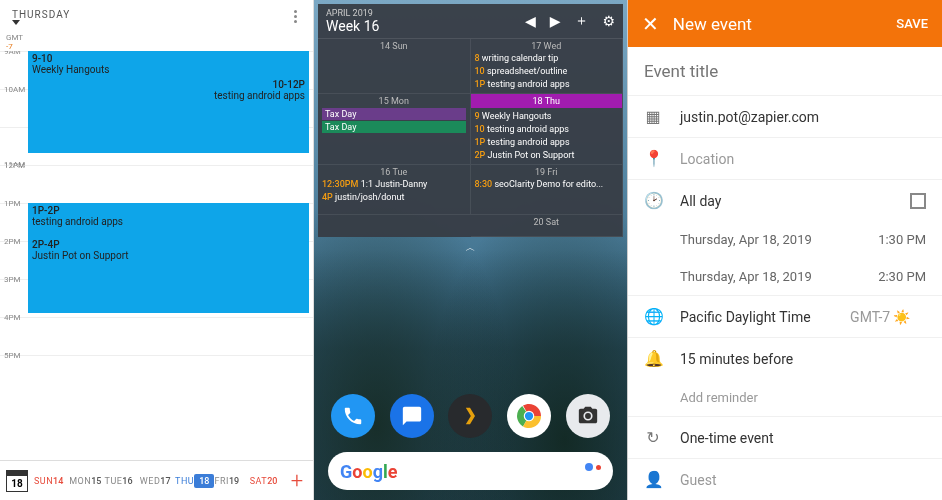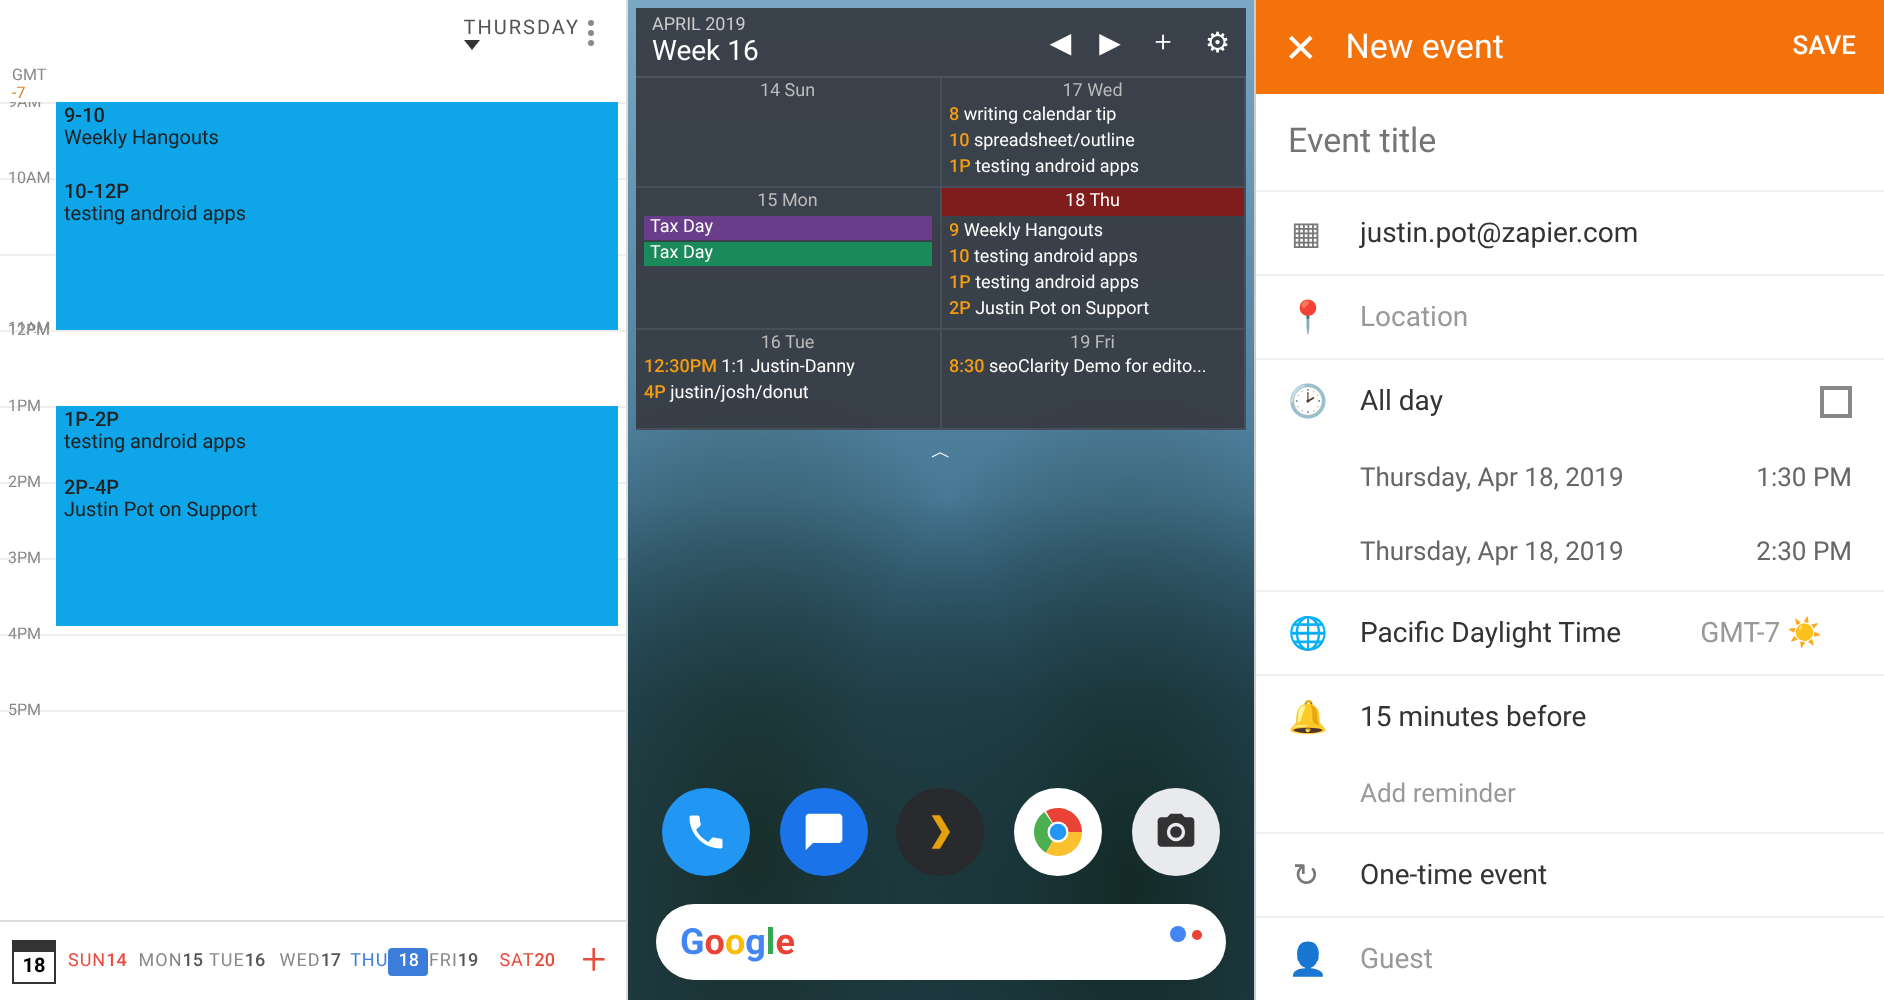--- a/index.html
+++ b/index.html
@@ -1,20 +1,20 @@
 <!DOCTYPE html>
 <html><head>
 <meta charset="utf-8">
 <style>
 *{box-sizing:border-box;margin:0;padding:0;font-family:Roboto,Arial,sans-serif}
 body{width:942px;height:500px;display:flex;background:#fff;overflow:hidden}
 .panel{height:500px;position:relative}
 
 .p1{width:314px;border-right:1px solid #ddd;display:flex;flex-direction:column}
-.p1-header{padding:6px 12px;display:flex;align-items:center;justify-content:flex-end}
+.p1-header{padding:6px 12px;display:flex;align-items:center;justify-content:space-between}
 .p1-date{display:flex;flex-direction:column}
 .p1-dayname{font-size:10px;color:#555;letter-spacing:1px}
 .p1-datestr{font-size:16px;font-weight:500;color:#222;display:flex;align-items:center;gap:4px}
 .tri-down{width:0;height:0;border-left:4px solid transparent;border-right:4px solid transparent;border-top:5px solid #333}
 .kebab{display:flex;flex-direction:column;gap:2px;padding:4px}
 .kebab span{width:3px;height:3px;background:#888;border-radius:50%}
 .p1-tz{font-size:8px;color:#888;padding:0 6px}
 .p1-tz .n{color:#e67e22}
 .p1-grid{flex:1;position:relative;overflow:hidden}
 .hourline{position:absolute;left:0;right:0;border-top:1px solid #eee}
@@ -41,21 +41,21 @@
 .widget{background:rgba(55,60,68,0.95);margin:4px;color:#fff;font-size:10px;position:relative;z-index:2}
 .w-head{display:flex;align-items:center;justify-content:space-between;padding:4px 8px;border-bottom:1px solid rgba(255,255,255,0.1)}
 .w-title .m{font-size:9px;color:#ccc}
 .w-title .w{font-size:14px}
 .w-ctrl{display:flex;gap:14px;align-items:center}
 .w-ctrl span{cursor:pointer;font-size:14px}
 .w-grid{display:grid;grid-template-columns:1fr 1fr}
 .w-cell{border-right:1px solid rgba(255,255,255,0.08);border-bottom:1px solid rgba(255,255,255,0.08);padding:2px 4px;min-height:50px;font-size:9px}
 .w-cell.last{grid-column:2;min-height:22px}
 .w-dh{color:#bbb;font-size:9px;text-align:center;padding-bottom:1px}
-.w-dh.today{background:#7f1d1d;color:#fff;margin:-2px -4px 2px -4px;padding:2px}
+.w-dh.today{background:#a21caf;color:#fff;margin:-2px -4px 2px -4px;padding:2px}
 .w-ev{white-space:nowrap;overflow:hidden;text-overflow:ellipsis;line-height:13px}
 .w-ev .tm{color:#f39c12;font-weight:500}
 .pill{display:block;padding:1px 3px;margin:1px 0;font-size:9px;color:#fff}
 .pill.purple{background:#6a3d8a}
 .pill.green{background:#1b8a5a}
 .dock{display:flex;justify-content:space-around;padding:8px 10px;z-index:2;position:relative;margin-top:auto}
 .app{width:44px;height:44px;border-radius:50%;display:flex;align-items:center;justify-content:center;font-size:20px;color:#fff}
 .a-phone{background:#2196f3}
 .a-msg{background:#1a73e8}
 .a-plex{background:#282a2d;color:#e5a00d}
@@ -121,21 +121,21 @@
       <div class="hourline" style="top: 228px;"></div>
       <div class="hourlabel" style="top: 228px;">3PM</div>
       <div class="hourline" style="top: 266px;"></div>
       <div class="hourlabel" style="top: 266px;">4PM</div>
       <div class="hourline" style="top: 304px;"></div>
       <div class="hourlabel" style="top: 304px;">5PM</div>
       <div class="ev" style="top: 0px; height: 38px;">
         <div class="t">9-10</div>
         <div>Weekly Hangouts</div>
       </div>
-      <div class="ev" style="top: 38px; height: 76px;">
+      <div class="ev" style="top: 26px; height: 76px; text-align: right;">
         <div class="t">10-12P</div>
         <div>testing android apps</div>
       </div>
       <div class="ev" style="top: 152px; height: 34px;">
         <div class="t">1P-2P</div>
         <div>testing android apps</div>
       </div>
       <div class="ev" style="top: 186px; height: 76px;">
         <div class="t">2P-4P</div>
         <div>Justin Pot on Support</div>
@@ -219,20 +219,23 @@
         </div>
         <div class="w-cell">
           <div class="w-dh">16 Tue</div>
           <div class="w-ev"><span class="tm">12:30PM</span> 1:1 Justin-Danny</div>
           <div class="w-ev"><span class="tm">4P</span> justin/josh/donut</div>
         </div>
         <div class="w-cell">
           <div class="w-dh">19 Fri</div>
           <div class="w-ev"><span class="tm">8:30</span> seoClarity Demo for edito...</div>
         </div>
+        <div class="w-cell last">
+          <div class="w-dh">20 Sat</div>
+        </div>
       </div>
   </div>
   <div class="caret-up">︿</div>
   <div class="dock">
     <div class="app a-phone">
         <svg width="22" height="22" viewBox="0 0 24 24" fill="#fff">
           <path d="M6.6 10.8c1.4 2.8 3.8 5.1 6.6 6.6l2.2-2.2c.3-.3.7-.4 1-.2 1.1.4 2.3.6 3.6.6.6 0 1 .4 1 1V20c0 .6-.4 1-1 1C10.6 21 3 13.4 3 4c0-.6.4-1 1-1h3.5c.6 0 1 .4 1 1 0 1.2.2 2.4.6 3.6.1.3 0 .7-.2 1l-2.3 2.2z"></path>
         </svg>
       </div>
     <div class="app a-msg">

